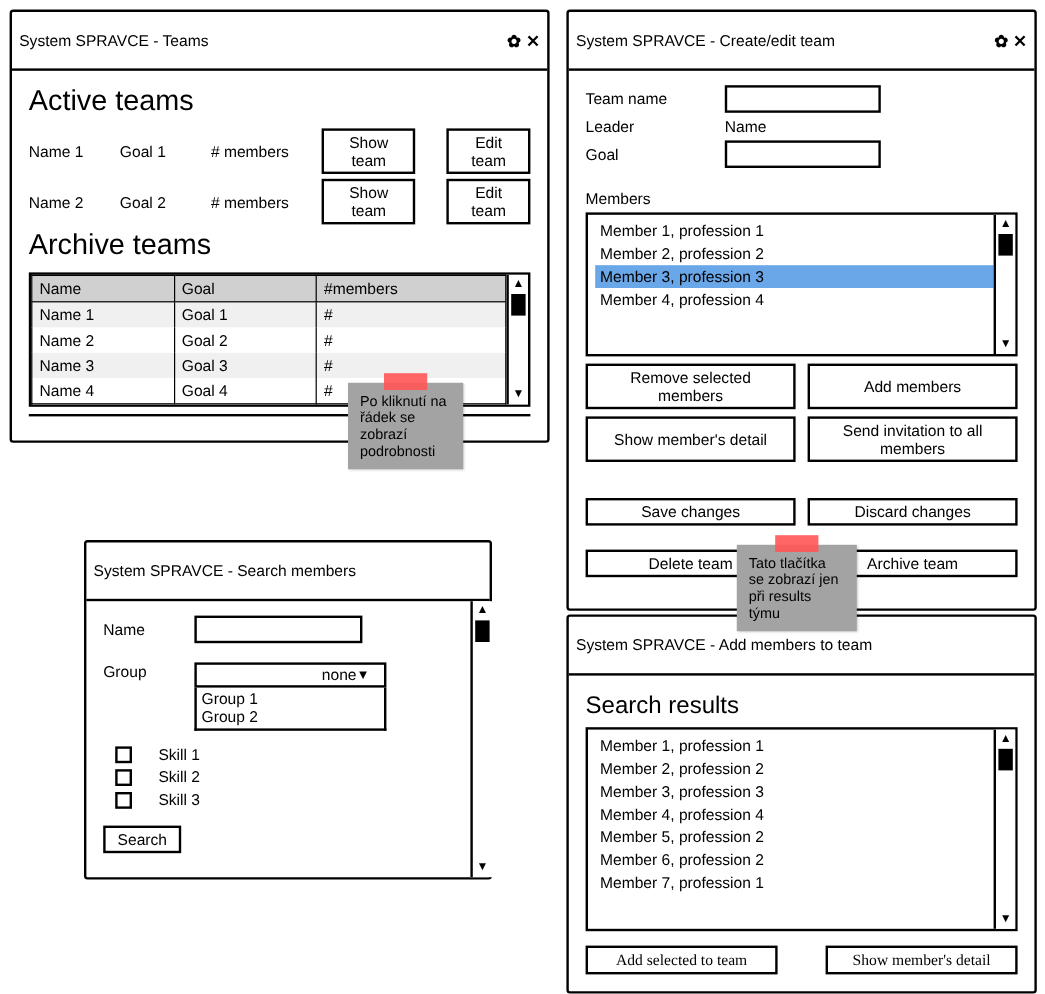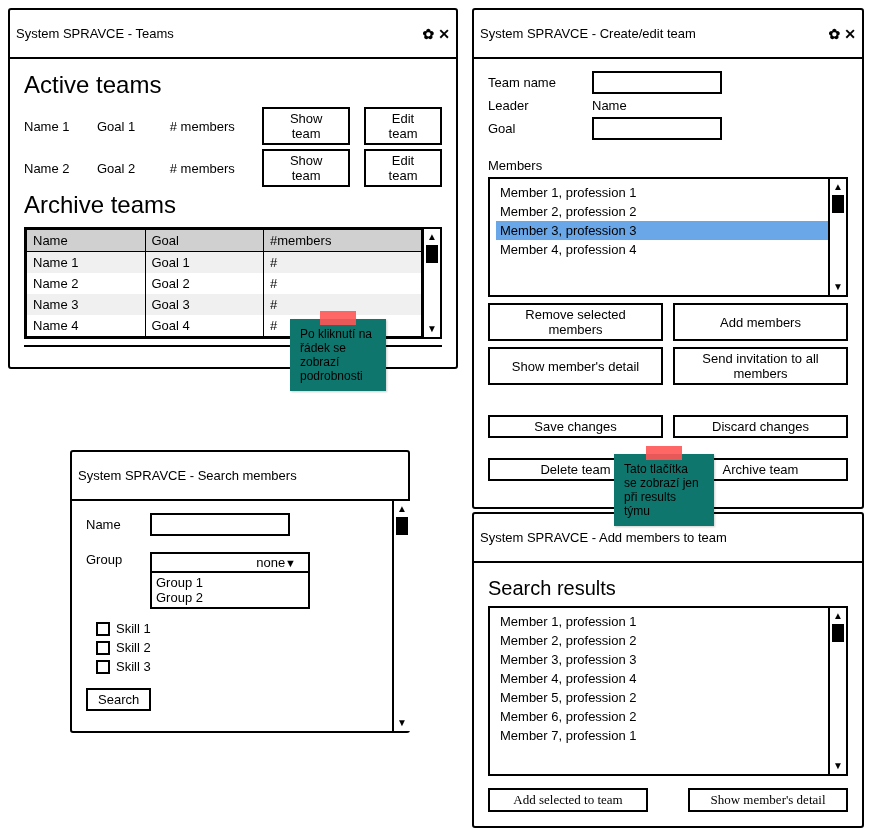--- a/index.html
+++ b/index.html
@@ -25,21 +25,21 @@
     justify-content: space-between;
     border-bottom: 2px solid #000;
     padding: 16px 6px;
     font-size: 13px;
   }
   .title-icons { display: flex; gap: 4px; align-items: center; }
   .title-icons span { font-weight: bold; font-size: 14px; line-height: 1; }
   .body { padding: 8px 14px; position: relative; }
   h1 { font-size: 24px; font-weight: normal; margin: 4px 0 8px 0; }
   h2 { font-size: 20px; font-weight: normal; margin: 6px 0 6px 0; }
-  .row { display: flex; align-items: center; gap: 14px; margin: 4px 0; }
+  .row { display: flex; align-items: center; gap: 26px; margin: 4px 0; }
   .btn {
     border: 2px solid #000;
     background: #fff;
     padding: 2px 10px;
     font-family: inherit;
     font-size: 13px;
     cursor: pointer;
     text-align: center;
   }
   input[type="text"] {
@@ -62,21 +62,21 @@
     position: absolute; right: 0; top: 0; bottom: 0; width: 18px;
     border-left: 2px solid #000; background: #fff;
     display: flex; flex-direction: column; justify-content: space-between; align-items: center;
   }
   .scrollbar .arrow { font-size: 10px; line-height: 16px; }
   .scrollbar .thumb { width: 12px; height: 18px; background: #000; margin: 0 auto; }
   .scrollbar .thumb-top { position: absolute; top: 16px; }
   .statusbar { border-top: 2px solid #000; height: 14px; margin: 6px 0 0 0; }
   .sticky {
     position: absolute;
-    background: #0f766e;
+    background: #a3a3a3;
     padding: 8px 10px;
     font-size: 12px;
     width: 96px;
     box-shadow: 1px 1px 2px rgba(0,0,0,.2);
     z-index: 50;
   }
   .sticky .tape {
     position: absolute; top: -8px; left: 50%; transform: translateX(-50%);
     width: 36px; height: 14px; background: #f55; opacity: .9;
   }
@@ -86,21 +86,21 @@
   .listbox .item { padding: 2px 4px; }
   .listbox .item.selected { background: #6aa7e8; }
   .pair { display: flex; gap: 10px; margin: 6px 0; }
   .pair .btn { flex: 1; }
   .combo {
     border: 2px solid #000; width: 160px; display: flex; align-items: center; justify-content: flex-end;
     padding: 1px 12px;
   }
   .combo .arrow { font-size: 11px; }
   .combo-list { border: 2px solid #000; border-top: none; width: 160px; padding: 2px 4px; }
-  .chk { display: flex; align-items: center; gap: 6px; margin: 4px 0 4px 10px; }
+  .chk { display: flex; align-items: center; gap: 22px; margin: 4px 0 4px 10px; }
   .chk .box { width: 14px; height: 14px; border: 2px solid #000; display: inline-block; }
 </style>
 </head>
 <body>
 
 <div class="canvas">
 
   <div class="window" style="left:2px; top:2px; width:450px;">
     <div class="titlebar">
       <span>System SPRAVCE - Teams</span>

